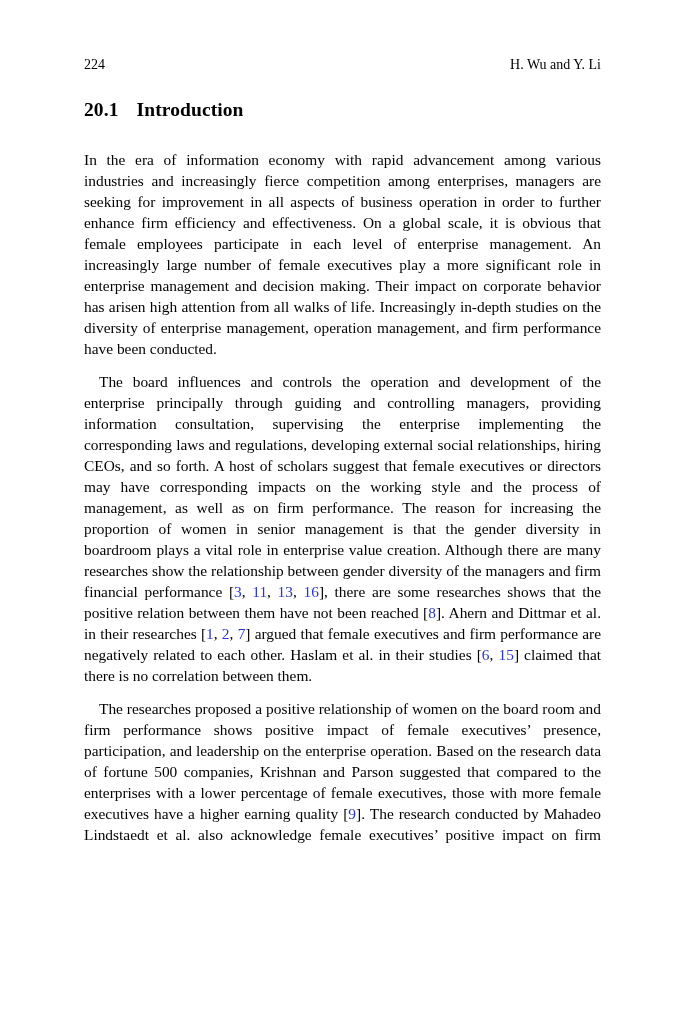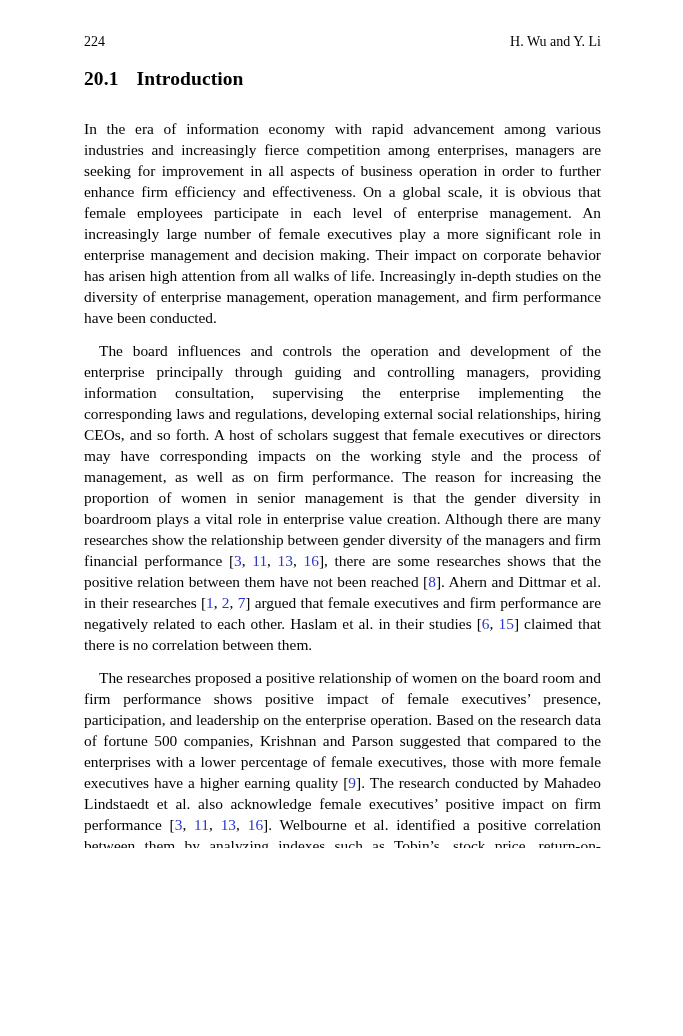--- a/index.html
+++ b/index.html
@@ -3,32 +3,32 @@
 <meta charset="utf-8">
 <style>
   * { margin: 0; padding: 0; box-sizing: border-box; }
   html, body { background: #ffffff; }
   .page {
     width: 683px;
     height: 848px;
     background: #ffffff;
     color: #000000;
     font-family: "Liberation Serif", "DejaVu Serif", serif;
-    padding: 35px 82px 0 84px;
+    padding: 58px 82px 0 84px;
     overflow: hidden;
   }
   .running-head {
     display: flex;
     justify-content: space-between;
     align-items: baseline;
     font-size: 14px;
     line-height: 1;
   }
   .section-heading {
-    margin-top: 20px;
+    margin-top: 28px;
     font-size: 19.5px;
     font-weight: bold;
     line-height: 1;
     letter-spacing: 0.1px;
   }
   .section-number { margin-right: 18px; }
   .body-text {
     margin-top: 29px;
     font-size: 15.4px;
     line-height: 21px;

